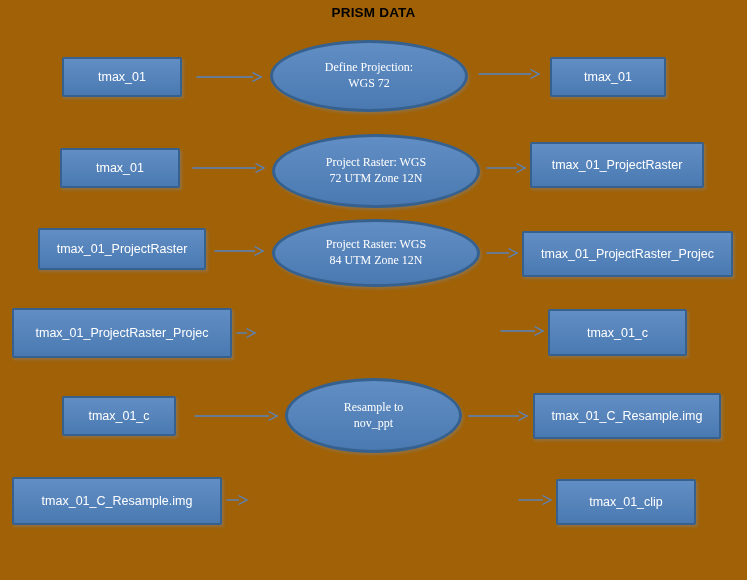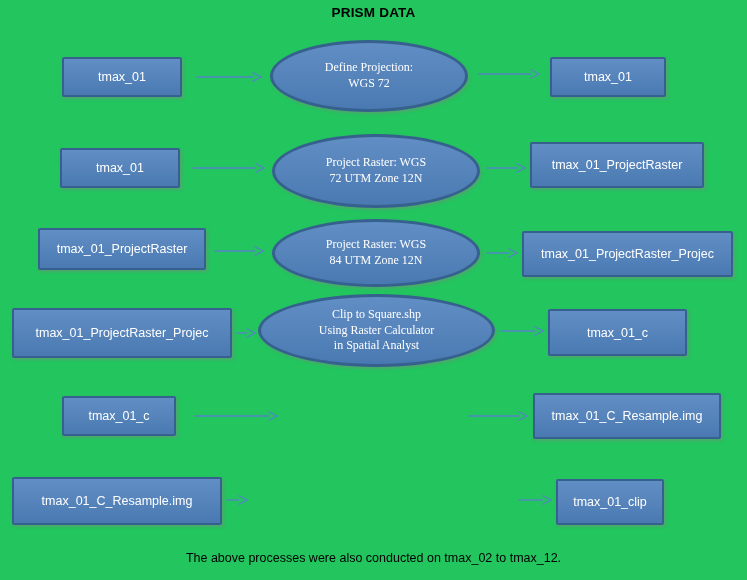--- a/index.html
+++ b/index.html
@@ -5,21 +5,21 @@
   html, body {
     margin: 0;
     padding: 0;
     background: #ffffff;
     font-family: "Liberation Sans", sans-serif;
   }
   .canvas {
     position: relative;
     width: 747px;
     height: 580px;
-    background: #22c55e;
+    background: #a16207;
     overflow: hidden;
   }
   .title {
     position: absolute;
     top: 5px;
     left: 0;
     width: 100%;
     text-align: center;
     font-size: 13.5px;
     font-weight: bold;
@@ -127,46 +127,44 @@
       <line x1="0.5" y1="6" x2="23" y2="6"></line>
       <polyline points="22.5,1.5 31,6 22.5,10.5"></polyline>
     </svg>
   <div class="rect" style="left:522px;top:231px;width:211px;height:46px">tmax_01_ProjectRaster_Projec</div>
 
   <div class="rect" style="left:12px;top:308px;width:220px;height:50px">tmax_01_ProjectRaster_Projec</div>
   <svg class="arrow" style="left:236px;top:327px;width:20px" viewBox="0 0 20 12">
       <line x1="0.5" y1="6" x2="11" y2="6"></line>
       <polyline points="10.5,1.5 19,6 10.5,10.5"></polyline>
     </svg>
-  <div class="ellipse" style="left:258px;top:294px;width:237px;height:73px">Clip to Square.shp
-Using Raster Calculator
-in Spatial Analyst</div>
   <svg class="arrow" style="left:500px;top:325px;width:44px" viewBox="0 0 44 12">
       <line x1="0.5" y1="6" x2="35" y2="6"></line>
       <polyline points="34.5,1.5 43,6 34.5,10.5"></polyline>
     </svg>
   <div class="rect" style="left:548px;top:309px;width:139px;height:47px">tmax_01_c</div>
 
   <div class="rect" style="left:62px;top:396px;width:114px;height:40px">tmax_01_c</div>
   <svg class="arrow" style="left:194px;top:410px;width:84px" viewBox="0 0 84 12">
       <line x1="0.5" y1="6" x2="75" y2="6"></line>
       <polyline points="74.5,1.5 83,6 74.5,10.5"></polyline>
     </svg>
+  <div class="ellipse" style="left:285px;top:378px;width:177px;height:75px">Resample to
+nov_ppt</div>
   <svg class="arrow" style="left:468px;top:410px;width:60px" viewBox="0 0 60 12">
       <line x1="0.5" y1="6" x2="51" y2="6"></line>
       <polyline points="50.5,1.5 59,6 50.5,10.5"></polyline>
     </svg>
   <div class="rect" style="left:533px;top:393px;width:188px;height:46px">tmax_01_C_Resample.img</div>
 
   <div class="rect" style="left:12px;top:477px;width:210px;height:48px">tmax_01_C_Resample.img</div>
   <svg class="arrow" style="left:226px;top:494px;width:22px" viewBox="0 0 22 12">
       <line x1="0.5" y1="6" x2="13" y2="6"></line>
       <polyline points="12.5,1.5 21,6 12.5,10.5"></polyline>
     </svg>
   <svg class="arrow" style="left:518px;top:494px;width:34px" viewBox="0 0 34 12">
       <line x1="0.5" y1="6" x2="25" y2="6"></line>
       <polyline points="24.5,1.5 33,6 24.5,10.5"></polyline>
     </svg>
-  <div class="rect" style="left:556px;top:479px;width:108px;height:46px">tmax_01_clip</div>
+  <div class="rect" style="left:556px;top:479px;width:140px;height:46px">tmax_01_clip</div>
 
-  <div class="footer">The above processes were also conducted on tmax_02 to tmax_12.</div>
 
 </div>
 
 </body></html>

